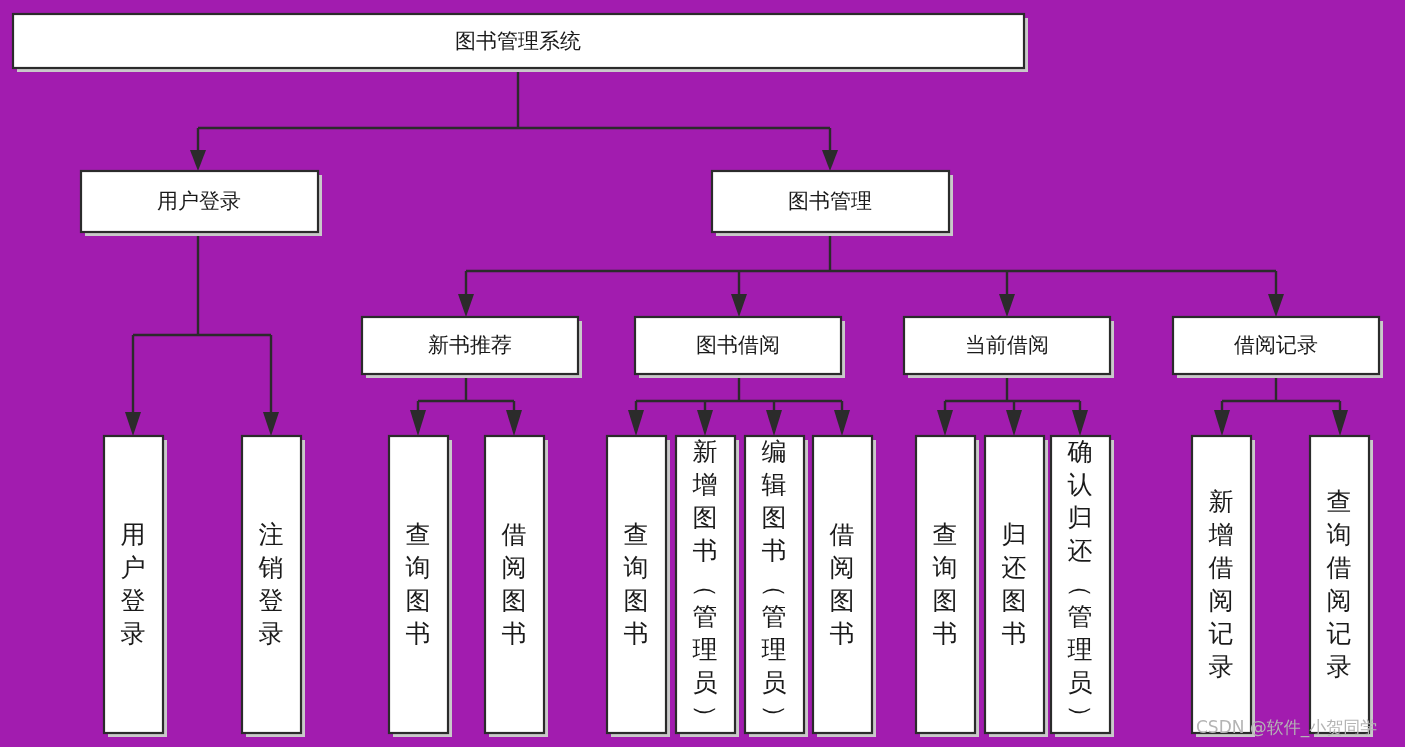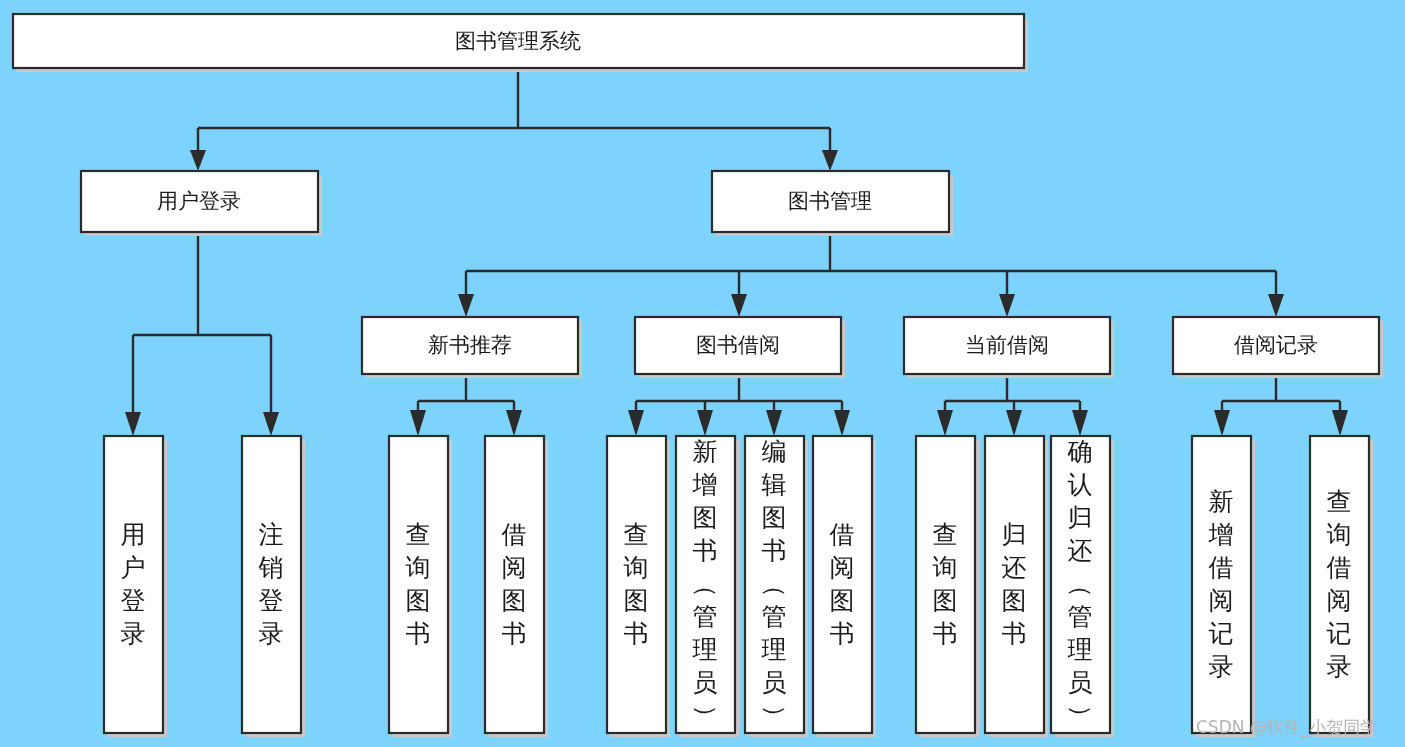--- a/index.html
+++ b/index.html
@@ -8,21 +8,21 @@
     padding: 0;
     background: #ffffff;
   }
   body {
     font-family: "DejaVu Sans", "Liberation Sans", sans-serif;
   }
   #diagram-root {
     position: relative;
     width: 1405px;
     height: 747px;
-    background: #7dd3fc;
+    background: #a21caf;
     overflow: hidden;
   }
   svg.diagram-canvas {
     position: absolute;
     left: 0;
     top: 0;
     width: 1405px;
     height: 747px;
   }
   .node-box {

